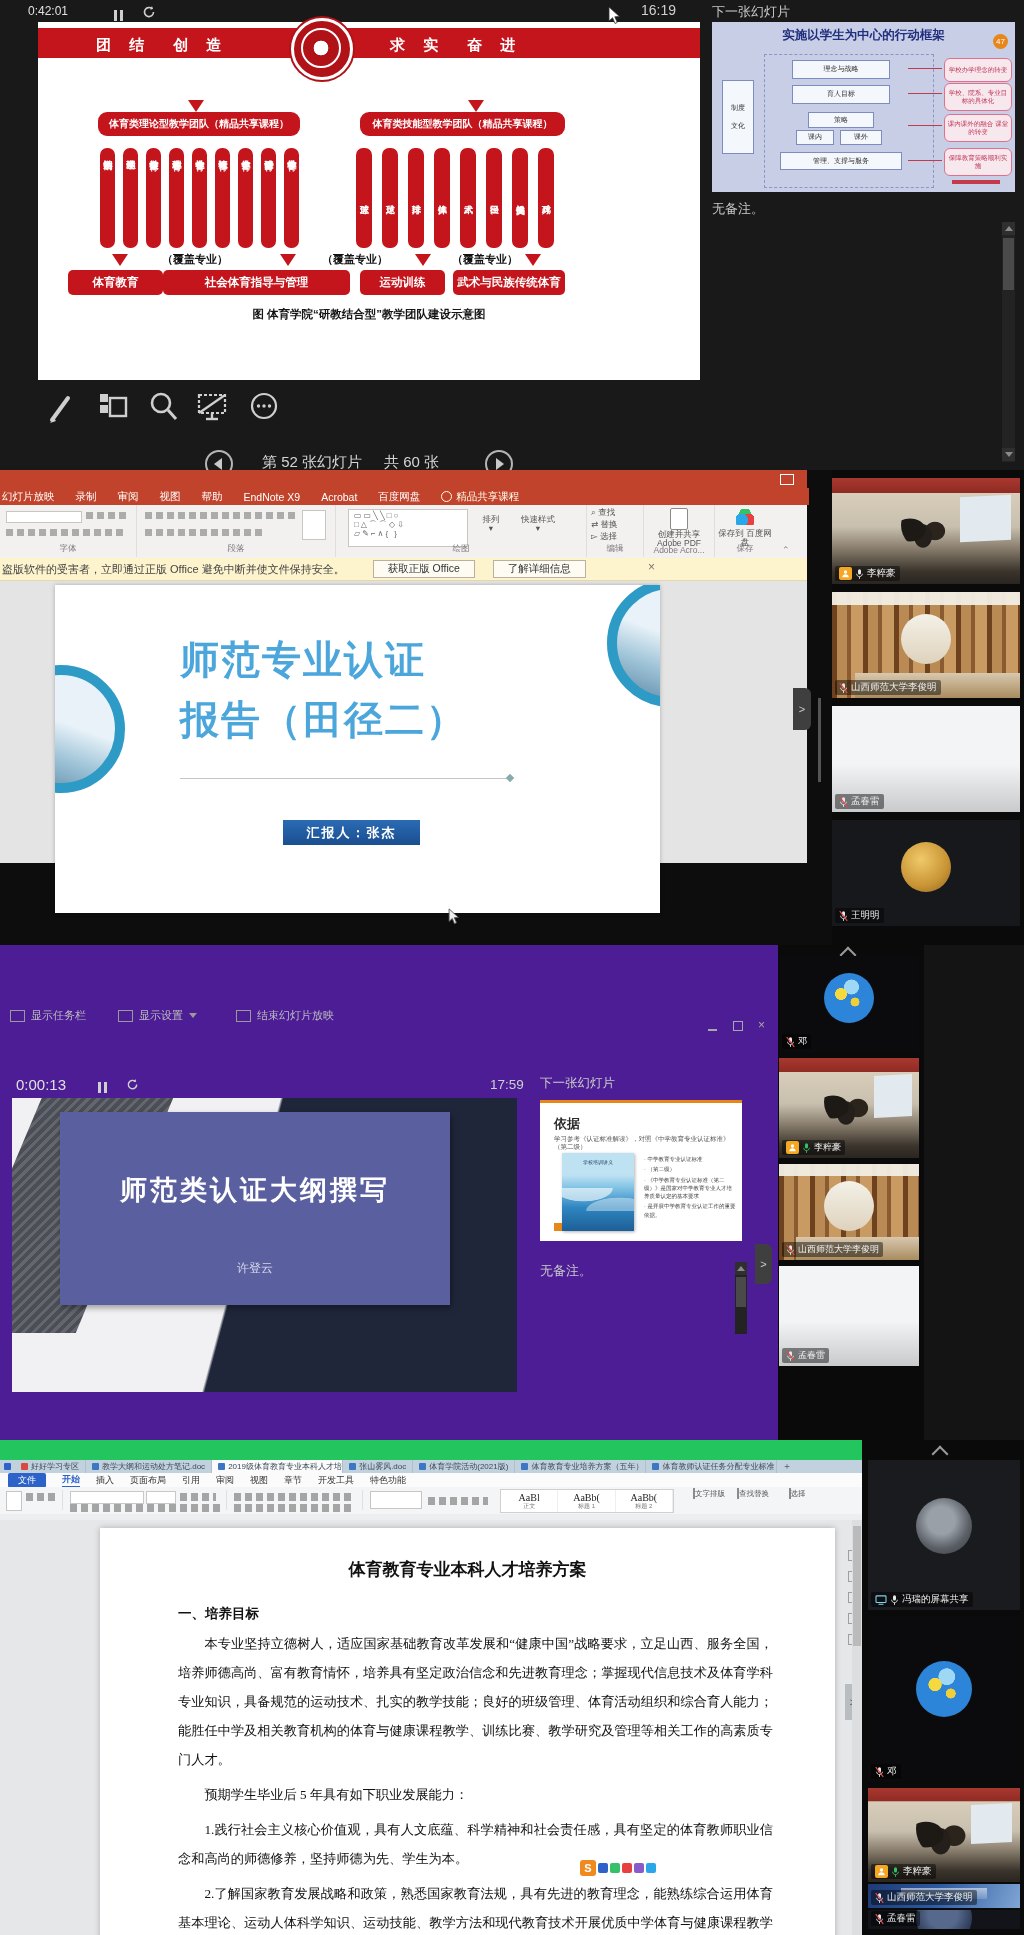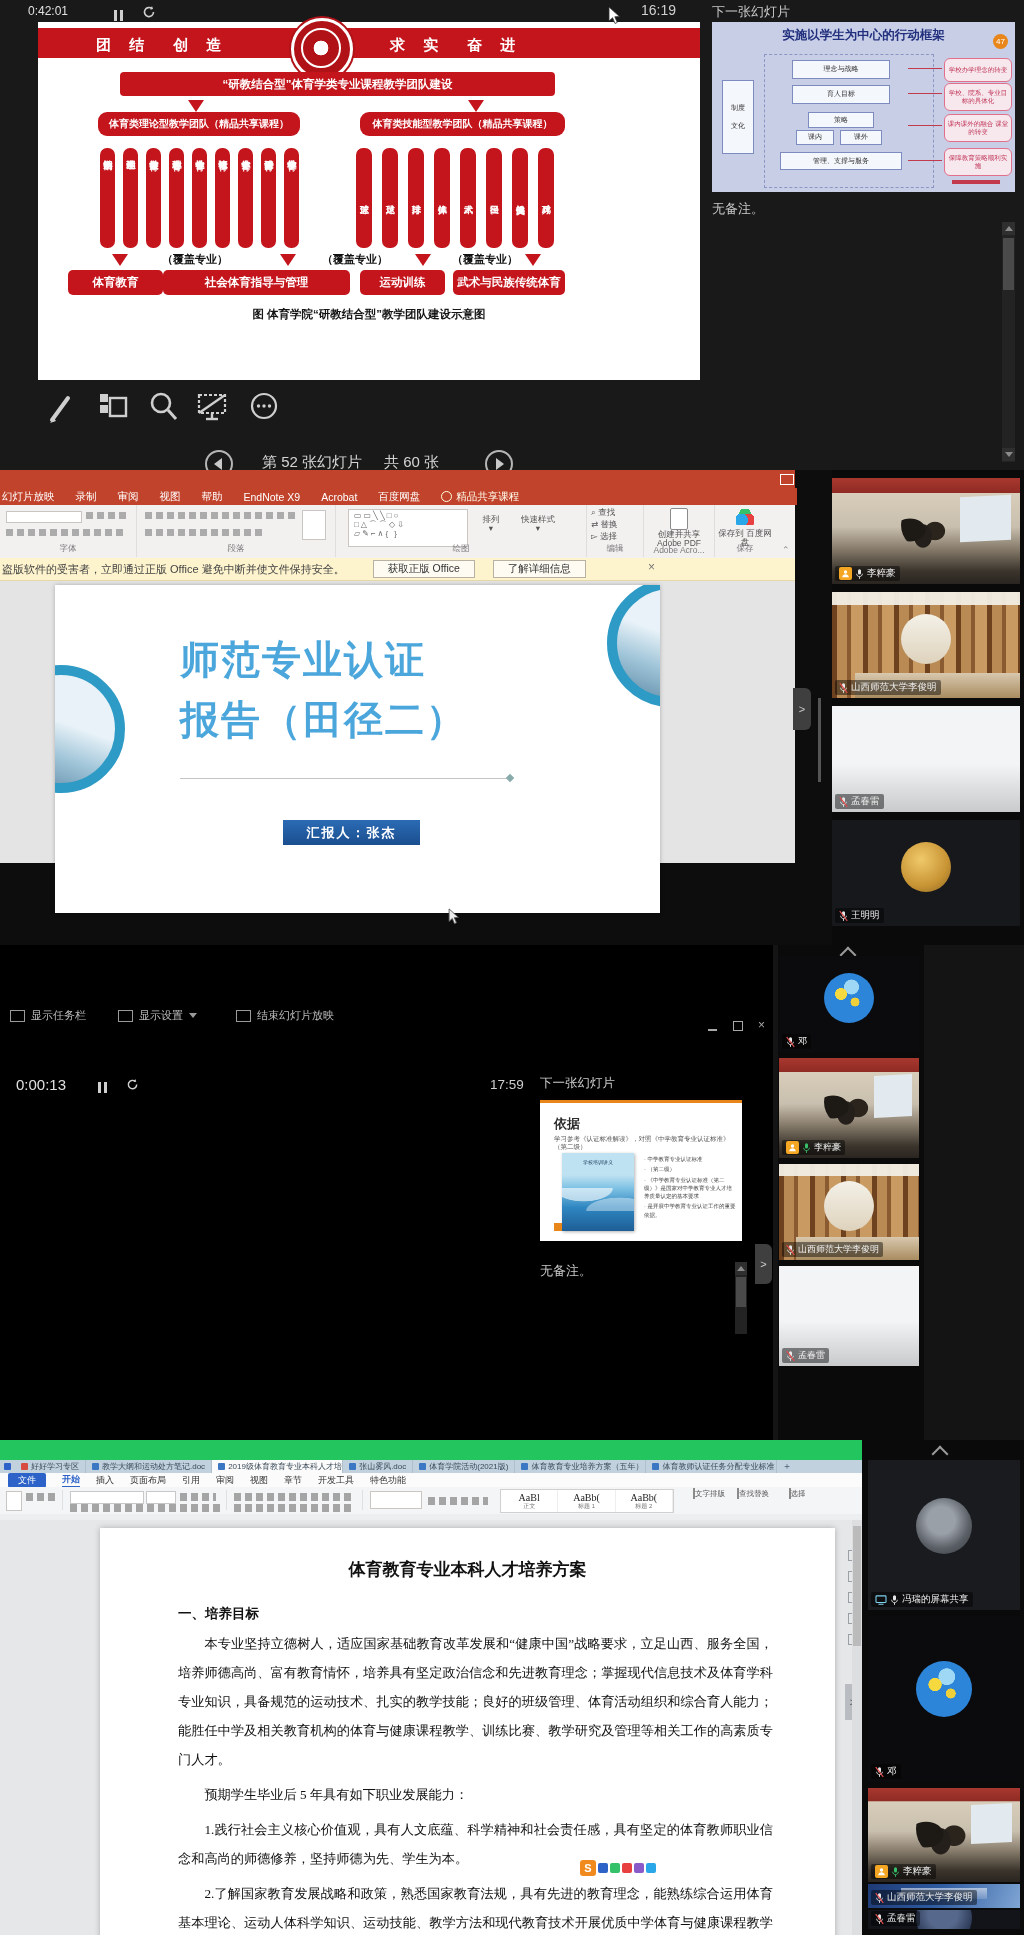--- a/index.html
+++ b/index.html
@@ -50,21 +50,21 @@
   #a-nonotes{left:712px;top:200px;font-size:13px;color:#c9c9c9;}
   .vscroll{position:absolute;background:#232323;}
   .sbtn{position:absolute;width:13px;height:13px;background:#2F2F2F;display:flex;align-items:center;justify-content:center;}
   .sbtn i{width:0;height:0;border-left:4px solid transparent;border-right:4px solid transparent;}
   .sbtn.up i{border-bottom:5px solid #8a8a8a;}
   .sbtn.dn i{border-top:5px solid #8a8a8a;}
   .sthumb{position:absolute;background:#4A4A4A;}
 
   
   #bandB{top:470px;height:475px;background:#0d0d0d;}
-  #pptwin{position:absolute;left:0;top:0;width:795px;height:393px;background:#E4E4E4;}
+  #pptwin{position:absolute;left:0;top:0;width:795px;height:393px;background:#E4E4E4;padding-left:12px;}
   #b-title{position:absolute;left:0;top:0;width:100%;height:18px;background:#C1432B;}
   #b-tabs{position:absolute;left:0;top:18px;width:100%;height:17px;background:#C1432B;display:flex;align-items:center;gap:21px;padding-left:2px;color:#fff;font-size:10.5px;white-space:nowrap;}
   #b-tabs .srch{display:flex;align-items:center;gap:4px;color:#ffe;}
   .bulb{width:9px;height:9px;border-radius:50%;border:1.5px solid #ffd;}
   #b-ribbon{position:absolute;left:0;top:35px;width:100%;height:53px;background:#F3F1F0;border-bottom:1px solid #D8D5D3;}
   .rgroup{position:absolute;top:0;height:52px;border-right:1px solid #E0DDDB;}
   .rglabel{position:absolute;bottom:2px;width:100%;text-align:center;font-size:8.5px;color:#7a7a7a;}
   .minirow{position:absolute;height:7px;background:repeating-linear-gradient(90deg,#9a9a9a 0 7px,transparent 7px 11px);opacity:.8;}
   .minibox{position:absolute;border:1px solid #C8C5C2;background:#fff;}
   .shapeglyphs{position:absolute;font-size:8px;color:#6a6a6a;letter-spacing:2px;line-height:9px;}
@@ -123,21 +123,21 @@
   .darkav{background:#12141A;}
   .darkav::before{background:radial-gradient(circle at 48% 42%,#56688C 0 34%,#2C3A56 70%,#1B2438);}
   .bluescene{background:linear-gradient(115deg,#1E3A74 0%,#2E5AA0 45%,#7FA6D4 100%);}
   .bluescene::after{content:"";position:absolute;left:22%;top:18%;width:56%;height:46%;background:linear-gradient(180deg,rgba(255,255,255,.55),rgba(255,255,255,.15));}
   .chev{position:absolute;width:10px;height:10px;border-left:2px solid #9a9a9a;border-top:2px solid #9a9a9a;transform:rotate(45deg);}
   #sbB{left:832px;top:0;width:192px;height:475px;}
   #sbB .vthumb{width:188px;height:106px;margin:0 0 8px 0;}
   #sbB{padding-top:8px;box-sizing:border-box;}
   
   #bandC{top:945px;height:495px;background:#141414;}
-  #cwin{position:absolute;left:0;top:0;width:773px;height:495px;background:#000000;}
+  #cwin{position:absolute;left:0;top:0;width:773px;height:495px;background:#4c1d95;padding-left:29px;}
   .ctool{position:absolute;top:63px;display:flex;align-items:center;gap:6px;color:#BDBDBD;font-size:11px;}
   .cic{width:13px;height:10px;border:1.5px solid #9a9a9a;}
   .caret{width:0;height:0;border-left:4px solid transparent;border-right:4px solid transparent;border-top:5px solid #9a9a9a;}
   .winctl{position:absolute;top:77px;color:#a8a8a8;font-size:12px;}
   .minbar{display:inline-block;width:9px;height:2px;background:#a8a8a8;margin-bottom:2px;}
   .restsq{display:inline-block;width:8px;height:8px;border:1.5px solid #a8a8a8;}
   #c-timer{left:16px;top:131px;font-size:15px;color:#e0e0e0;}
   #c-clock{left:490px;top:132px;font-size:13.5px;color:#cfcfcf;}
   #c-next{left:540px;top:130px;font-size:12.5px;color:#c9c9c9;}
   #slideC{position:absolute;left:12px;top:153px;width:505px;height:294px;background:linear-gradient(105deg,#F1F1F3 0 46%,#20263A 46.5% 100%);overflow:hidden;}
@@ -227,21 +227,20 @@
       <svg width="13" height="19" viewBox="0 0 13 19">
           <path d="M1 1 L1 15 L4.6 11.8 L7 17.5 L9.3 16.4 L6.8 10.8 L11.5 10.6 Z" fill="#fff" stroke="#333" stroke-width="0.8"></path>
         </svg></span>
 
     <div class="abs" id="slideA">
       <div class="redband">
         <span style="left:58px;">团 结　创 造</span>
         <span style="left:352px;">求 实　奋 进</span>
       </div>
       <div class="abs" id="sealA"></div>
-      <div class="rbox" style="left:82px;top:50px;width:435px;height:24px;font-size:11.5px;border-radius:4px;">“研教结合型”体育学类专业课程教学团队建设</div>
       <i class="dar" style="left:150px;top:78px;"></i>
       <i class="dar" style="left:430px;top:78px;"></i>
       <div class="rbox" style="left:60px;top:90px;width:202px;height:24px;font-size:10px;border-radius:9px;">体育类理论型教学团队（精品共享课程）</div>
       <div class="rbox" style="left:322px;top:90px;width:205px;height:24px;font-size:10px;border-radius:9px;">体育类技能型教学团队（精品共享课程）</div>
 
       <div class="pillars" id="pilL">
 
       <div class="pillar">运动解剖学</div>
           <div class="pillar">运动生理学</div>
           <div class="pillar">健康教育学</div>
@@ -537,20 +536,28 @@
       <span class="abs" id="c-timer">0:00:13</span>
       <span class="abs pausebars" style="left:98px;top:134px;"><i></i><i></i></span>
       <span class="abs" style="left:126px;top:132px;">
         <svg width="13" height="13" viewBox="0 0 14 14">
             <path d="M11.5 7a4.5 4.5 0 1 1-1.4-3.2" fill="none" stroke="#cfcfcf" stroke-width="1.6"></path>
             <path d="M10 1l1 3-3 .4z" fill="#cfcfcf"></path>
           </svg></span>
       <span class="abs" id="c-clock">17:59</span>
       <span class="abs" id="c-next">下一张幻灯片</span>
 
+      <div id="slideC">
+        <div id="c-bld"></div>
+        <div id="c-purple">
+          <div class="pt">师范类认证大纲撰写</div>
+          <div class="pa">许登云</div>
+        </div>
+
+      </div>
 
       <div id="prevC">
         <div class="dt">依据</div>
         <div class="ds">学习参考《认证标准解读》，对照《中学教育专业认证标准》（第二级）</div>
         <div id="c-cover">
             <span>学校培训讲义</span>
           </div>
         <div id="c-bullets">
 
         <div>中学教育专业认证标准</div>

